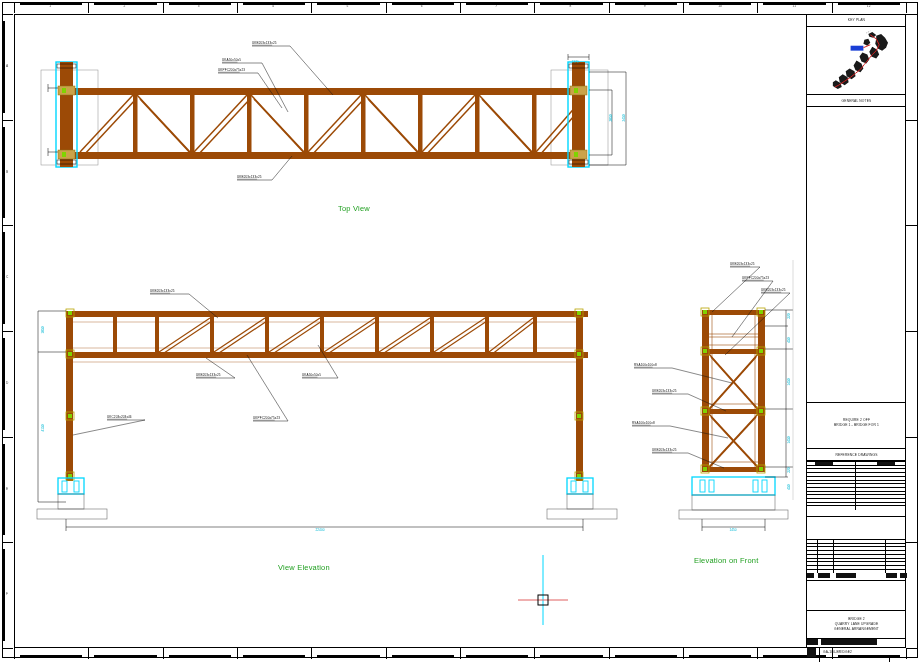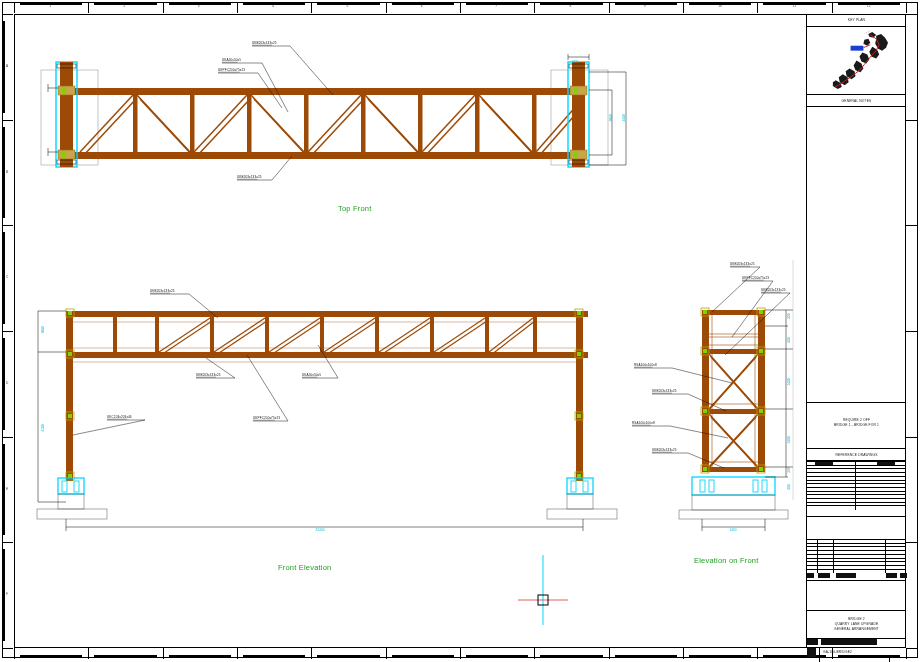--- a/index.html
+++ b/index.html
@@ -465,22 +465,22 @@
           <text x="790" y="316" class="dimtxt" text-anchor="middle" transform="rotate(-90 790 316)">320</text>
           <text x="790" y="340" class="dimtxt" text-anchor="middle" transform="rotate(-90 790 340)">450</text>
           <text x="790" y="382" class="dimtxt" text-anchor="middle" transform="rotate(-90 790 382)">1450</text>
           <text x="790" y="440" class="dimtxt" text-anchor="middle" transform="rotate(-90 790 440)">1450</text>
           <text x="790" y="470" class="dimtxt" text-anchor="middle" transform="rotate(-90 790 470)">320</text>
           <text x="790" y="487" class="dimtxt" text-anchor="middle" transform="rotate(-90 790 487)">450</text>
           <text x="733" y="531" class="dimtxt" text-anchor="middle">1450</text>
         </g>
     </svg>
 
-    <div class="view-title" style="left:324px;top:190px;">Top Front</div>
-    <div class="view-title" style="left:264px;top:549px;">Front Elevation</div>
+    <div class="view-title" style="left:324px;top:190px;">Top View</div>
+    <div class="view-title" style="left:264px;top:549px;">View Elevation</div>
     <div class="view-title" style="left:680px;top:542px;">Elevation on Front</div>
   </div>
 
   <div class="tb">
 
     <div class="tb-cell" style="top:0;height:13px;">
       <div class="tb-txt" style="padding-top:4px;">KEY PLAN</div>
     </div>
 
     <div class="tb-cell" style="top:13px;height:68px;">

